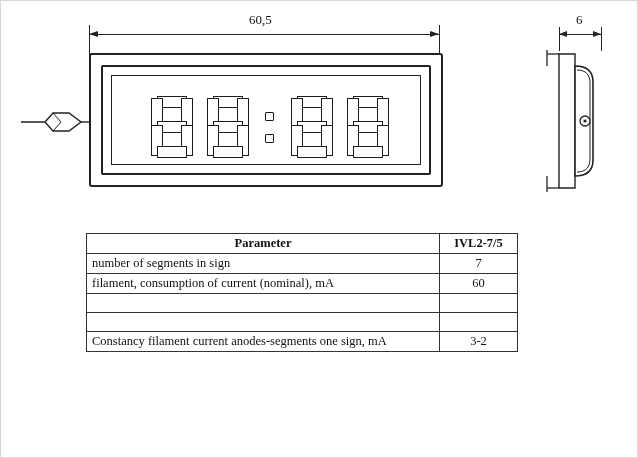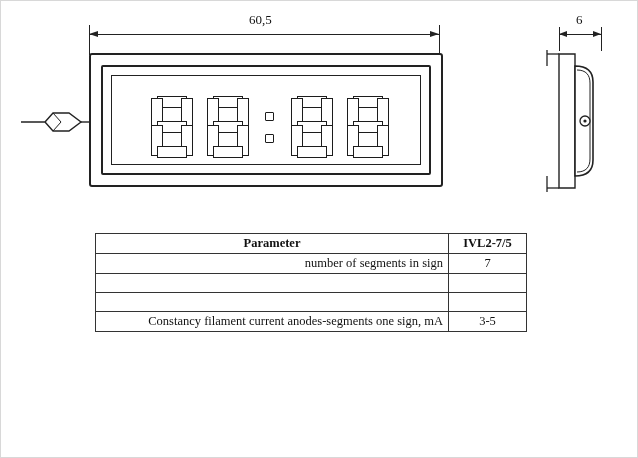--- a/index.html
+++ b/index.html
@@ -101,32 +101,32 @@
   .colon i.bot{top:38px;}
 
   
   .pointer{position:absolute;left:18px;top:108px;width:74px;height:26px;}
 
   
   .sideview{position:absolute;left:540px;top:45px;width:80px;height:150px;}
 
   
   .table-wrap{
-    position:absolute;left:94px;top:232px;width:456px;
+    position:absolute;left:85px;top:232px;width:456px;
   }
   table{
     border-collapse:collapse;width:432px;
     font-family:"Liberation Serif",serif;font-size:12.5px;color:#111;
     background:#fff;
   }
   th,td{
     border:1px solid #333;padding:2px 5px;height:19px;box-sizing:border-box;
   }
   th{font-weight:bold;text-align:center;}
-  td.param{text-align:right;}
+  td.param{text-align:left;}
   td.val{text-align:center;width:78px;}
   th.valhead{width:78px;}
 </style>
 </head>
 <body>
 
 <div id="page">
 
   <div class="drawing">
 
@@ -218,28 +218,32 @@
           <th>Parameter</th>
           <th class="valhead">IVL2-7/5</th>
         </tr>
       </thead>
       <tbody>
         <tr>
           <td class="param">number of segments in sign</td>
           <td class="val">7</td>
         </tr>
         <tr>
+          <td class="param">filament, consumption of current (nominal), mA</td>
+          <td class="val">60</td>
+        </tr>
+        <tr>
           <td class="param"></td>
           <td class="val"></td>
         </tr>
         <tr>
           <td class="param"></td>
           <td class="val"></td>
         </tr>
         <tr>
           <td class="param">Constancy filament current anodes-segments one sign, mA</td>
-          <td class="val">3-5</td>
+          <td class="val">3-2</td>
         </tr>
       </tbody>
     </table>
   </div>
 
 </div>
 
 </body></html>

